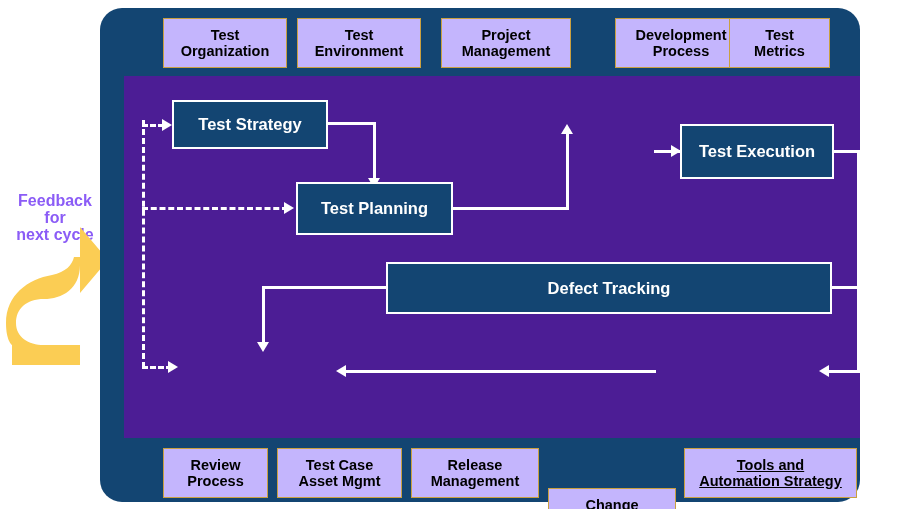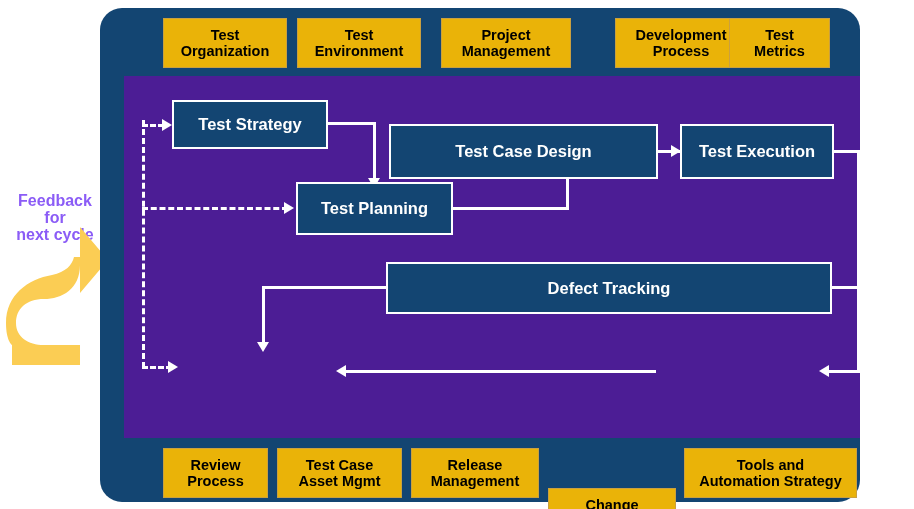--- a/index.html
+++ b/index.html
@@ -10,21 +10,21 @@
 
   
   .panel{position:absolute;left:100px;top:8px;width:760px;height:494px;
          background:#134572;border-radius:22px;}
 
   
   .canvas{position:absolute;left:124px;top:76px;width:736px;height:362px;
           background:#4c1d95;}
 
   
-  .ybox{position:absolute;background:#eab308;border:1px solid #caa03f;
+  .ybox{position:absolute;background:#c4b5fd;border:1px solid #caa03f;
         color:#000;font-weight:bold;font-size:14.5px;line-height:16px;
         display:flex;align-items:center;justify-content:center;text-align:center;}
 
   
   .bbox{position:absolute;background:#134572;border:2px solid #ffffff;
         color:#ffffff;font-weight:bold;font-size:16.5px;line-height:19px;
         display:flex;align-items:center;justify-content:center;
         text-align:center;white-space:nowrap;}
   .bbox.wrap{white-space:normal;}
 
@@ -141,23 +141,20 @@
     <div class="ah ah-l" style="left:212px;top:289px;"></div>
 
     <div class="bbox" style="left:48px;top:24px;width:152px;height:45px;">
       <span>Test Strategy</span>
     </div>
 
     <div class="bbox" style="left:172px;top:106px;width:153px;height:49px;">
       <span>Test Planning</span>
     </div>
 
-    <div class="bbox" style="left:265px;top:48px;width:265px;height:51px;">
-      <span>Test Case Design</span>
-    </div>
 
     <div class="bbox" style="left:556px;top:48px;width:150px;height:51px;">
       <span>Test Execution</span>
     </div>
 
     <div class="bbox" style="left:262px;top:186px;width:442px;height:48px;">
       <span>Defect Tracking</span>
     </div>
 
 
@@ -173,18 +170,18 @@
 Asset Mgmt</span>
   </div>
   <div class="ybox" style="left:411px;top:448px;width:126px;height:48px;">
     <span style="white-space:pre-line">Release
 Management</span>
   </div>
   <div class="ybox" style="left:548px;top:448px;width:126px;height:48px;margin-top:40px;">
     <span style="white-space:pre-line">Change
 Management</span>
   </div>
-  <div class="ybox" style="left:684px;top:448px;width:171px;height:48px;">
+  <div class="ybox" style="left:684px;top:448px;width:171px;height:48px;text-decoration:underline;">
     <span style="white-space:pre-line">Tools and
 Automation Strategy</span>
   </div>
 
 </div>
 
 </body></html>

